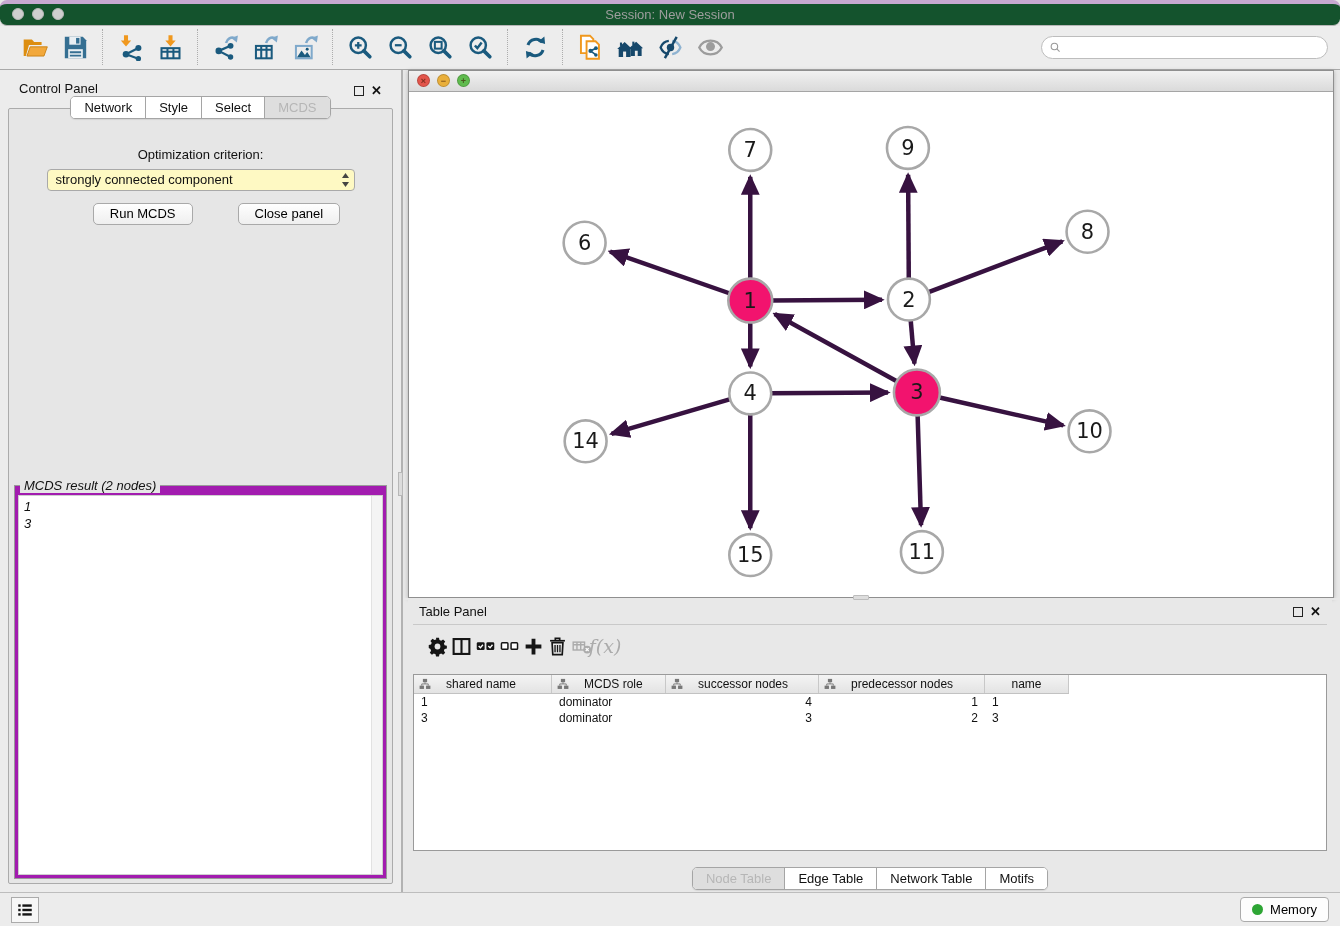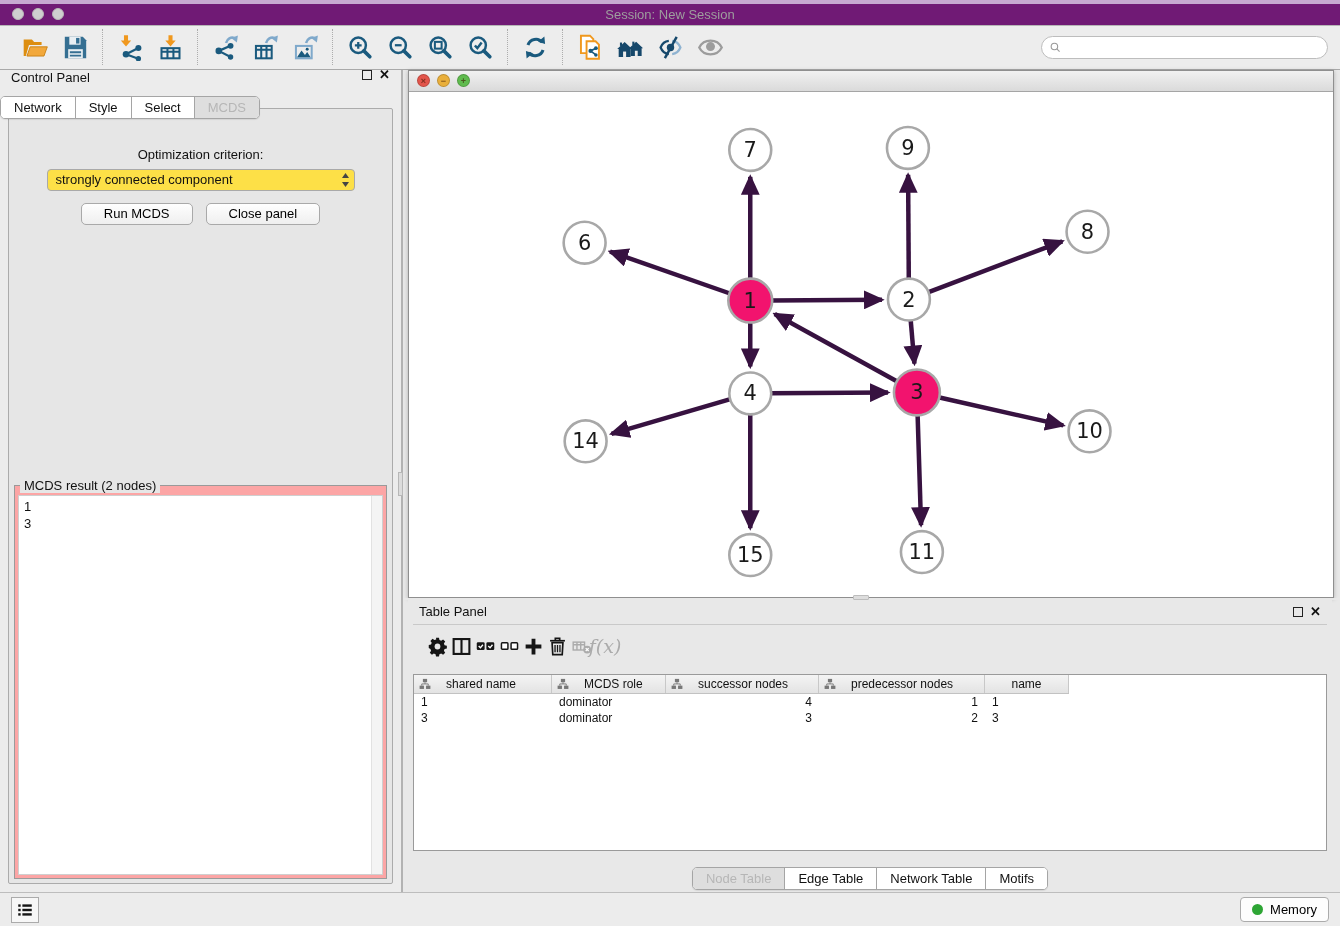--- a/index.html
+++ b/index.html
@@ -1,58 +1,58 @@
 <!DOCTYPE html>
 <html><head>
 <meta charset="utf-8">
 <style>
   * { margin:0; padding:0; box-sizing:border-box; }
   html,body { width:1340px; height:926px; overflow:hidden; }
   body { font-family:"Liberation Sans", sans-serif; background:#E8E8E8; color:#111; }
   .app { width:1340px; height:926px; display:flex; flex-direction:column; position:relative; }
 
   
-  .titlebar { height:26px; background:#701a75; border-top:4px solid #C7A9D1; border-bottom:1px solid #B6B6B6; position:relative; display:flex; align-items:center; }
+  .titlebar { height:26px; background:#14532d; border-top:4px solid #C7A9D1; border-bottom:1px solid #B6B6B6; position:relative; display:flex; align-items:center;border-radius:7px; }
   .traffic { display:flex; gap:8px; margin-left:12px; }
   .traffic .dot { width:12px; height:12px; border-radius:50%; background:#CFCFCF; border:1px solid #B8B8B8; }
   .win-title { position:absolute; left:0; right:0; text-align:center; font-size:13px; color:#9E9E9E; }
 
   
   .toolbar { height:44px; background:#EDEDED; border-bottom:1px solid #A9A9A9; display:flex; align-items:center; padding:0 8px; }
   .tb-groups { display:flex; align-items:center; height:100%; }
   .tb-group { display:flex; align-items:center; gap:4px; padding:0 9px; height:36px; border-right:1px dotted #ADADAD; }
   .tb-group:last-child { border-right:none; }
   .tb-btn { width:36px; height:36px; background:transparent; border:none; display:flex; align-items:center; justify-content:center; cursor:default; }
   .tb-btn svg { width:27px; height:27px; }
   .search-box { margin-left:auto; margin-right:4px; width:287px; height:23px; background:#fff; border:1px solid #BDBDBD; border-radius:12px; display:flex; align-items:center; padding:0 7px; }
   .search-box svg { width:13px; height:13px; flex:0 0 auto; }
   .search-box input { border:none; outline:none; flex:1; font-size:12px; margin-left:4px; background:transparent; }
 
   
   .main { height:826px; display:flex; background:#E8E8E8; }
 
   
   .control-panel { width:403px; flex:0 0 403px; background:#ECECEC; border-right:2px solid #B2B2B2; display:flex; flex-direction:column; position:relative; }
-  .panel-header { height:26px; display:flex; align-items:flex-start; padding:0 11px; font-size:13px; }
+  .panel-header { height:26px; display:flex; align-items:flex-end; padding:0 19px; font-size:13px; }
   .panel-ctrls { margin-left:auto; display:flex; align-items:center; gap:7px; }
   .float-ico { width:10px; height:10px; border:1.5px solid #222; display:inline-block; }
   .close-ico { font-size:13px; font-weight:bold; color:#111; line-height:10px; }
-  .cp-tabs { display:flex; justify-content:flex-start; position:relative; z-index:2; }
+  .cp-tabs { display:flex; justify-content:center; position:relative; z-index:2; }
   .seg { display:inline-flex; border:1px solid #A5A5A5; border-radius:5px; overflow:hidden; background:#fff; box-shadow:0 1px 1px rgba(0,0,0,.08); }
   .seg .tab { padding:3px 13px; font-size:13px; background:#fff; color:#111; border-right:1px solid #A5A5A5; cursor:default; white-space:nowrap; }
   .seg .tab:last-child { border-right:none; }
   .seg .tab.active { background:#DEDEDE; color:#B6B6B6; }
   .cp-content { flex:1; margin:-11px 8px 8px 8px; border:1px solid #ABABAB; border-radius:2px; background:#E6E6E6; position:relative; padding-top:26px; }
   .opt-label { text-align:center; font-size:13px; margin-top:12px; }
-  .combo { margin:7px auto 0; width:308px; height:22px; background:#fde047; border:1px solid #A9A9A9; border-radius:4px; display:flex; align-items:center; padding:0 4px 0 8px; font-size:13px; }
+  .combo { margin:7px auto 0; width:308px; height:22px; background:#fef9c3; border:1px solid #A9A9A9; border-radius:4px; display:flex; align-items:center; padding:0 4px 0 8px; font-size:13px; }
   .combo-arrows { margin-left:auto; }
   .combo-arrows svg { width:9px; height:16px; display:block; }
   .btn-row { display:flex; justify-content:center; gap:13px; margin-top:12px; }
-  .btn { height:22px; padding:0 22px; border:1px solid #A9A9A9; border-radius:5px; background:linear-gradient(#FEFEFE,#EFEFEF); font-size:13px; font-family:"Liberation Sans",sans-serif; }
-  .result-box { position:absolute; left:5px; right:5px; top:376px; bottom:4px; border:1px solid #9A9A9A; background:#fca5a5; }
+  .btn { height:22px; padding:0 16px; border:1px solid #A9A9A9; border-radius:5px; background:linear-gradient(#FEFEFE,#EFEFEF); font-size:13px; font-family:"Liberation Sans",sans-serif;margin-left:32px; }
+  .result-box { position:absolute; left:5px; right:5px; top:376px; bottom:4px; border:1px solid #9A9A9A; background:#a21caf;font-style:italic; }
   .result-legend { position:absolute; top:-8px; left:5px; background:#E6E6E6; padding:0 4px; font-size:13px; }
   .result-list { position:absolute; left:3px; right:3px; top:9px; bottom:3px; background:#fff; border:1px solid #CFCFCF; font-size:13px; line-height:17px; padding:2px 14px 0 5px; }
   .result-scroll { position:absolute; top:0; right:0; bottom:0; width:11px; background:#F4F4F4; border-left:1px solid #E2E2E2; }
 
   
   .right-col { flex:1; display:flex; flex-direction:column; position:relative; }
   .net-window { margin:0 6px 0 5px; height:528px; border:1px solid #8F8F8F; background:#fff; display:flex; flex-direction:column; box-shadow:0 1px 4px rgba(0,0,0,.25); }
   .net-titlebar { height:21px; background:linear-gradient(#F1F1F1,#DADADA); border-bottom:1px solid #A5A5A5; display:flex; align-items:center; position:relative; flex:0 0 21px; }
   .net-lights { display:flex; gap:7px; margin-left:8px; z-index:2; }
   .net-light { width:13px; height:13px; border-radius:50%; display:flex; align-items:center; justify-content:center; font-size:9px; font-weight:bold; color:rgba(60,20,0,.6); border:1px solid rgba(0,0,0,.18); }

